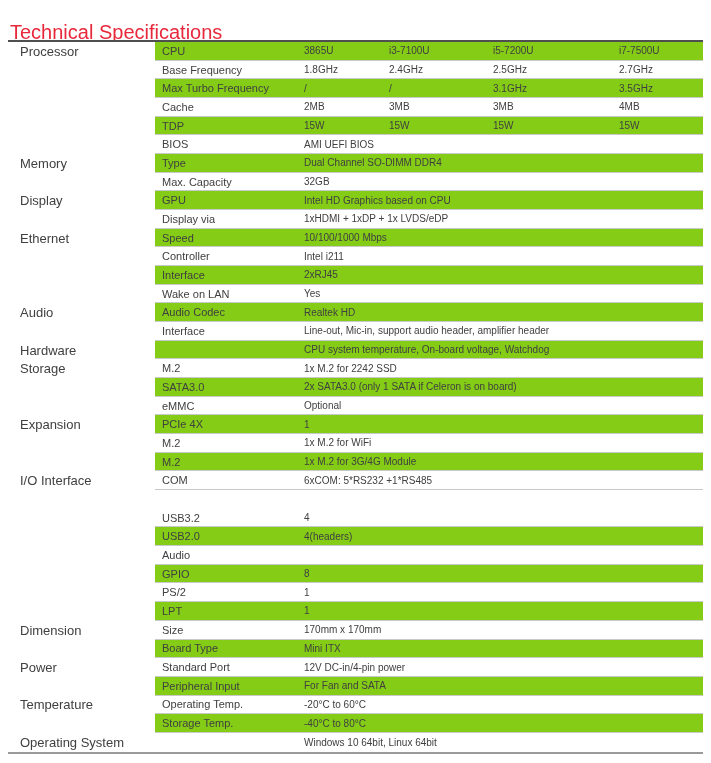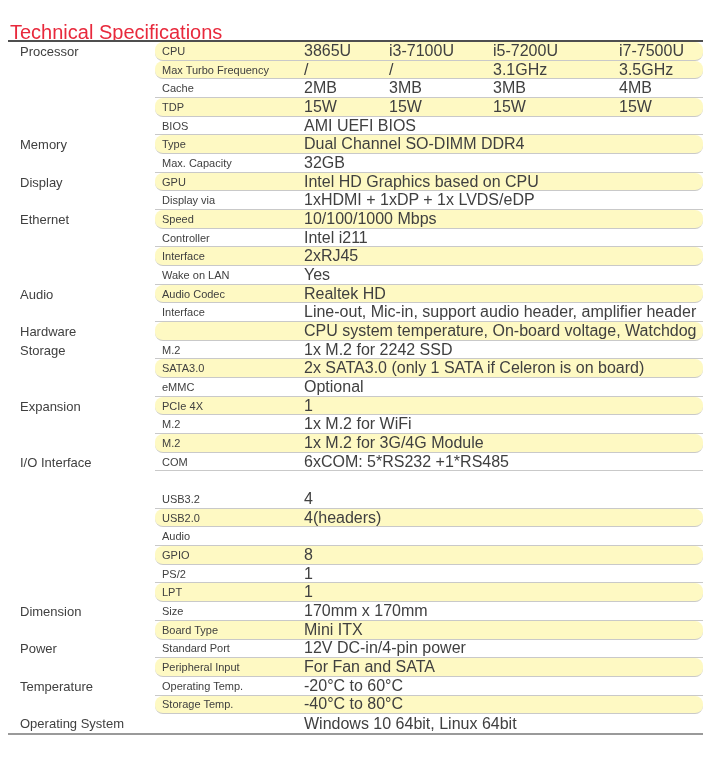--- a/index.html
+++ b/index.html
@@ -45,33 +45,33 @@
   }
   .sub-cell{
     flex:1;
     display:flex;
     align-items:center;
     box-sizing:border-box;
     border-bottom:1px solid #c9c9c9;
     background:#ffffff;
   }
   .spec-row:last-child .sub-cell{border-bottom:none;}
-  .sub-cell.shaded{background:#fef9c3;border-radius:8px;}
+  .sub-cell.shaded{background:#84cc16;}
   .label-cell{
     width:149px;
     flex:none;
     box-sizing:border-box;
     padding-left:7px;
     font-size:11px;
     color:#404040;
     white-space:nowrap;
     overflow:hidden;
   }
   .val-cell{
-    font-size:16px;
+    font-size:10px;
     color:#404040;
     white-space:nowrap;
     overflow:hidden;
     box-sizing:border-box;
   }
   .val-0{width:85px;flex:none;}
   .val-1{width:104px;flex:none;}
   .val-2{width:86px;flex:none;}
   .val-3{flex:1;padding-left:40px;}
   .val-span{flex:1;}
@@ -87,20 +87,30 @@
         <div class="sub-cell shaded">
           <div class="label-cell">CPU</div>
           <div class="val-cell val-0">3865U</div>
           <div class="val-cell val-1">i3-7100U</div>
           <div class="val-cell val-2">i5-7200U</div>
           <div class="val-cell val-3">i7-7500U</div>
         </div>
       </div>
       <div class="spec-row">
         <div class="cat-cell"></div>
+        <div class="sub-cell">
+          <div class="label-cell">Base Frequency</div>
+          <div class="val-cell val-0">1.8GHz</div>
+          <div class="val-cell val-1">2.4GHz</div>
+          <div class="val-cell val-2">2.5GHz</div>
+          <div class="val-cell val-3">2.7GHz</div>
+        </div>
+      </div>
+      <div class="spec-row">
+        <div class="cat-cell"></div>
         <div class="sub-cell shaded">
           <div class="label-cell">Max Turbo Frequency</div>
           <div class="val-cell val-0">/</div>
           <div class="val-cell val-1">/</div>
           <div class="val-cell val-2">3.1GHz</div>
           <div class="val-cell val-3">3.5GHz</div>
         </div>
       </div>
       <div class="spec-row">
         <div class="cat-cell"></div>

